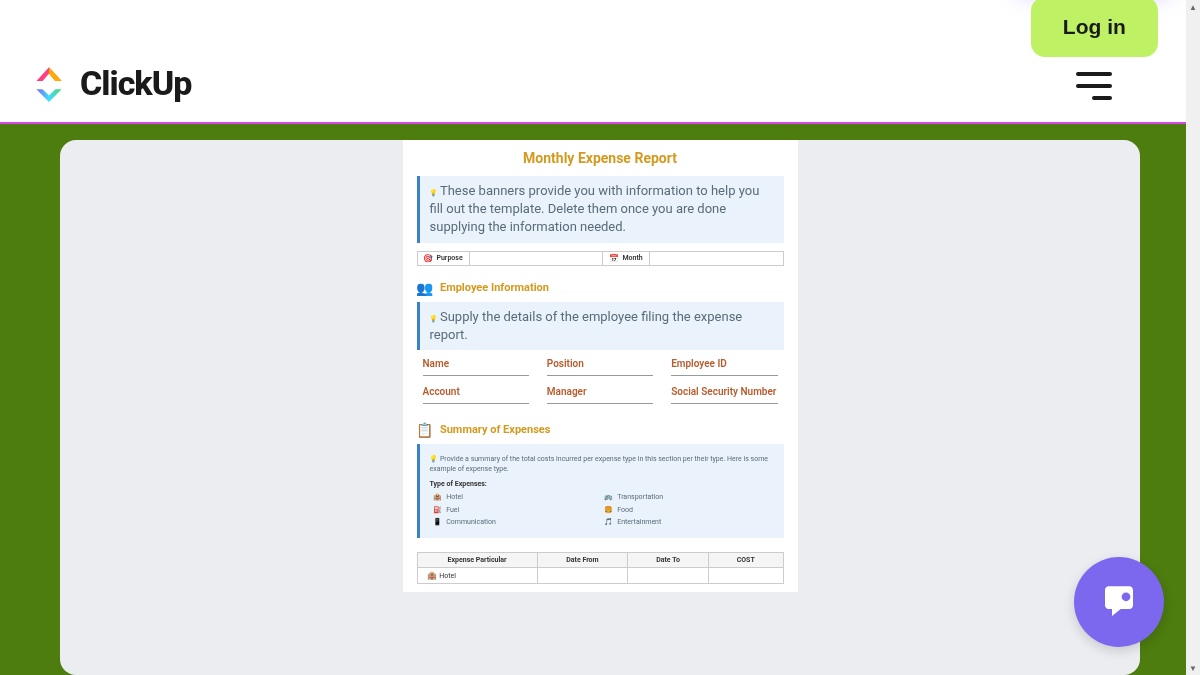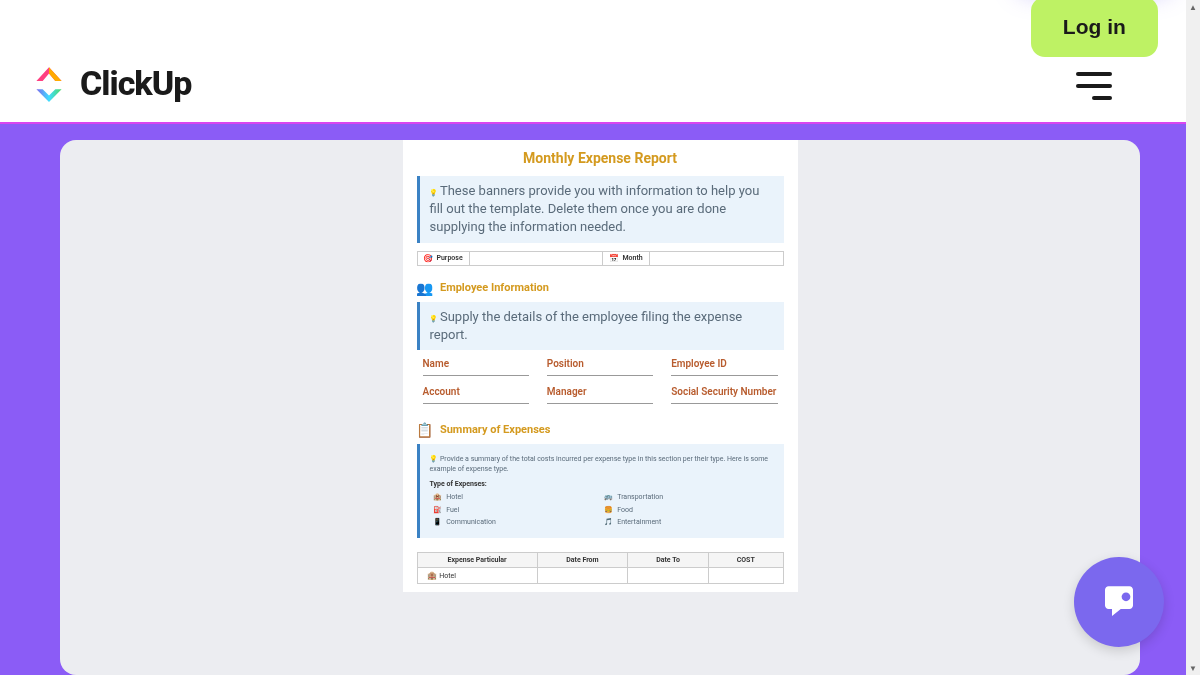--- a/index.html
+++ b/index.html
@@ -87,21 +87,21 @@
       display: block;
       height: 4px;
       background: #1a1a1a;
       border-radius: 2px;
     }
     .hamburger span:nth-child(1) { width: 36px; }
     .hamburger span:nth-child(2) { width: 36px; }
     .hamburger span:nth-child(3) { width: 20px; margin-left: 16px; }
     
     .main-area {
-      background: #8b5cf6;
+      background: #4d7c0f;
       padding: 16px 60px;
       height: 551px;
     }
     
     .content-card {
       background: #ecedf1;
       border-radius: 16px;
       height: 535px;
       display: flex;
       align-items: flex-start;

